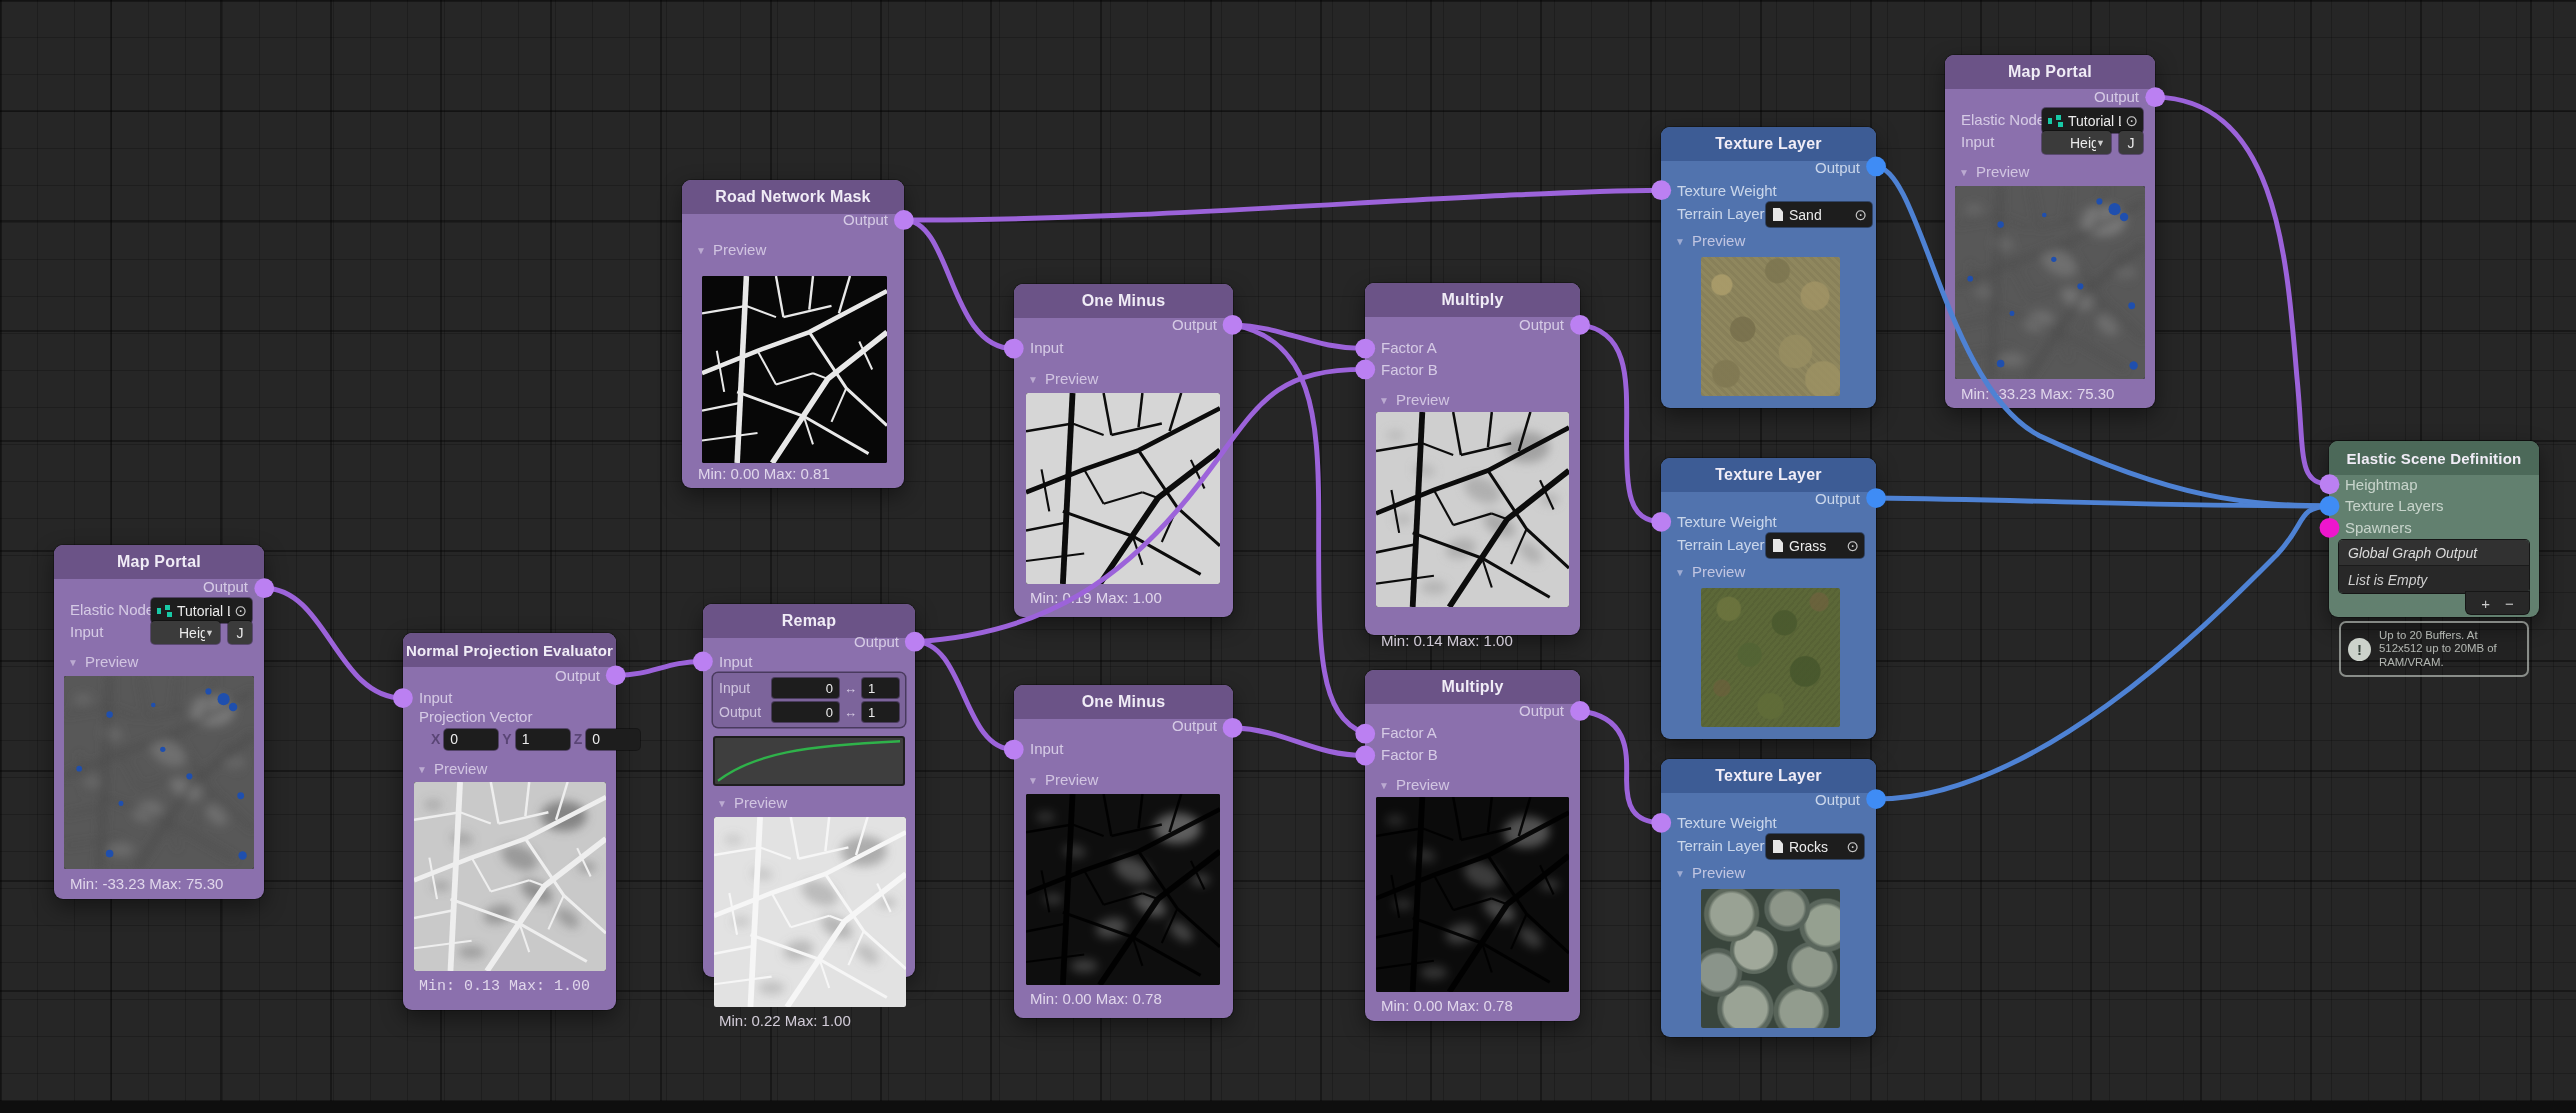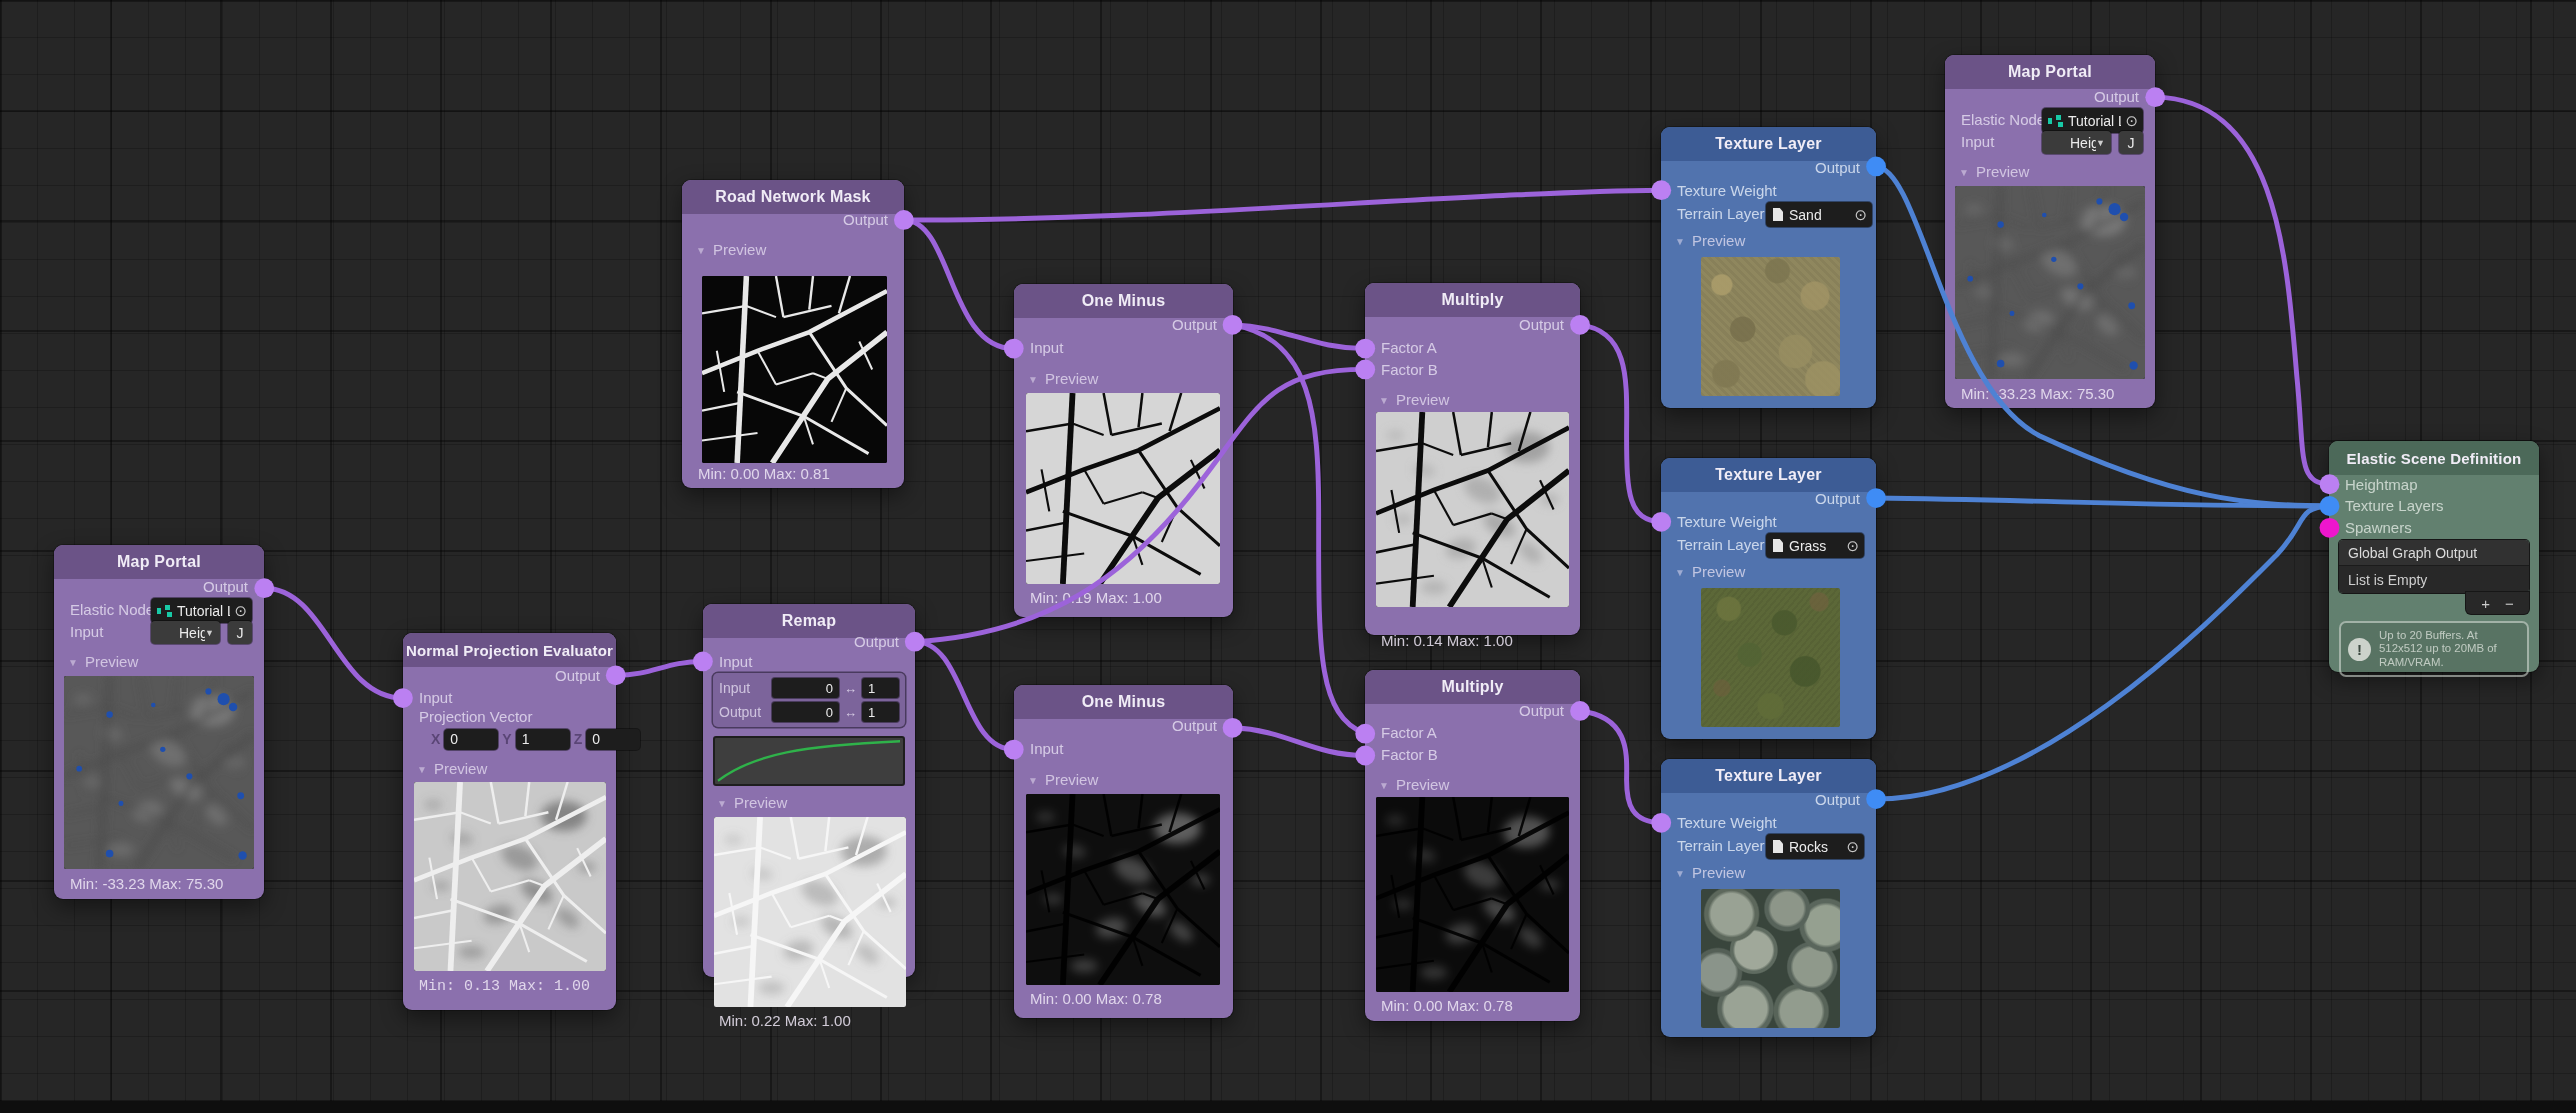--- a/index.html
+++ b/index.html
@@ -458,28 +458,28 @@
         <g filter="url(#soft)">
             <use href="#blotches" color="#7f7f7f"></use>
             <use href="#roads" color="#4b4b4b" opacity=".85"></use>
           </g>
         <use href="#bluedots" color="#1f4fae"></use>
       </svg>
     </div>
     <div class="minmax" style="top:330px;">Min: -33.23 Max: 75.30</div>
   </div>
 
-  <div class="node green" style="left:2329px;top:441px;width:210px;height:231px;">
+  <div class="node green" style="left:2329px;top:441px;width:210px;height:176px;">
     <div class="hdr">
         <span>Elastic Scene Definition</span>
       </div>
     <div class="plabel l" style="top:35px;">Heightmap</div>
     <div class="plabel l" style="top:56px;">Texture Layers</div>
     <div class="plabel l" style="top:78px;">Spawners</div>
-    <div class="esdbox" style="top:99px;">
+    <div class="esdbox" style="top:99px;font-style:italic;">
       <div class="esdrow1">
           <span>Global Graph Output</span>
         </div>
       <div class="esdrow2">
           <span>List is Empty</span>
         </div>
     </div>
     <div class="esdfoot" style="top:151px;">
       <span>+</span>
       <span>−</span>

